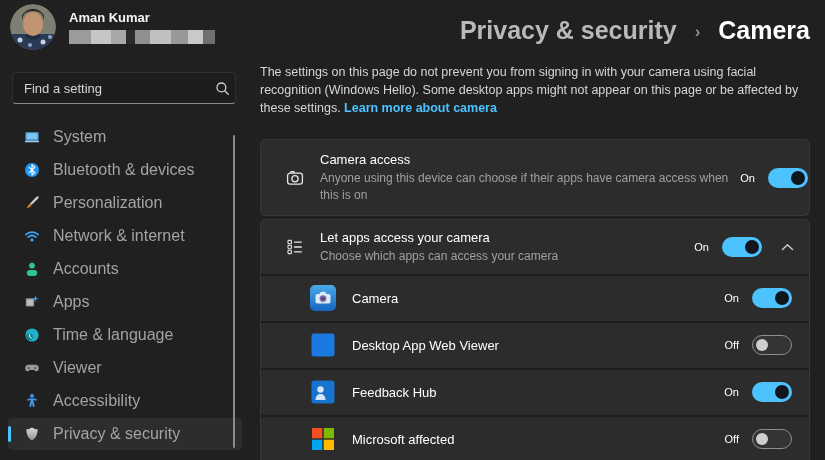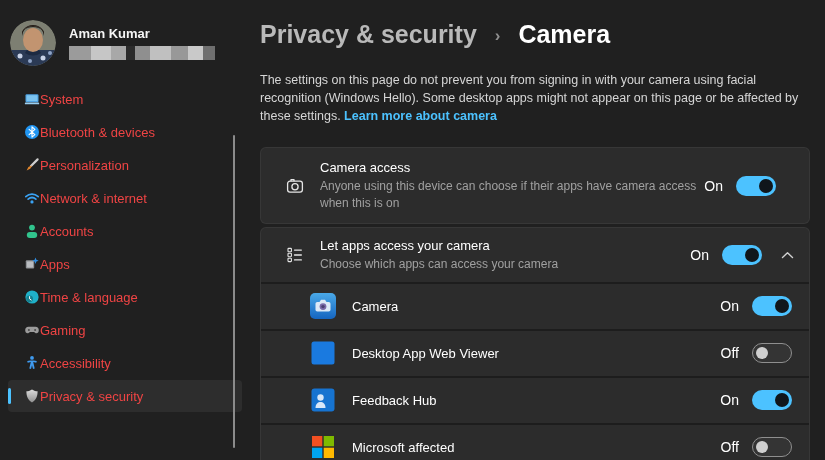--- a/index.html
+++ b/index.html
@@ -4,21 +4,21 @@
 <style>
   * { margin:0; padding:0; box-sizing:border-box; }
   html,body { width:825px; height:460px; overflow:hidden; }
   body {
     background:#202020;
     font-family:"Liberation Sans","DejaVu Sans",sans-serif;
     color:#fff;
     display:flex;
   }
   
-  .sidebar { width:250px; flex-shrink:0; position:relative; padding-top:18px; }
+  .sidebar { width:250px; flex-shrink:0; position:relative; padding-top:2px; }
   .profile { display:flex; align-items:center; padding:2px 12px 0 10px; cursor:pointer; }
   .avatar { width:46px; height:46px; border-radius:50%; overflow:hidden; flex-shrink:0; }
   .profile-text { margin-left:13px; }
   .uname { font-size:13px; font-weight:bold; color:#f5f5f5; }
   .redacted { display:flex; margin-top:5px; height:14px; }
   .redacted span { height:14px; display:inline-block; }
   .r1{width:22px;background:#9b9b9b;} .r2{width:20px;background:#c6c6c6;}
   .r3{width:15px;background:#a8a8a8;} .r4{width:9px;background:#2b2b2b;}
   .r5{width:15px;background:#8f8f8f;} .r6{width:21px;background:#c0c0c0;}
   .r7{width:17px;background:#989898;} .r8{width:15px;background:#c9c9c9;} .r9{width:12px;background:#6f6f6f;}
@@ -38,45 +38,45 @@
   .nav-item {
     height:32px; display:flex; align-items:center; padding-left:16px;
     border-radius:4px; position:relative; cursor:pointer; margin-bottom:1px;
   }
   .nav-item.selected { background:#2d2d2d; }
   .accent-pill {
     position:absolute; left:0; top:50%; transform:translateY(-50%);
     width:3px; height:16px; border-radius:2px; background:#4cc2ff;
   }
   .nav-ic { width:16px; height:16px; flex-shrink:0; display:flex; }
-  .nav-label { font-size:13px; color:#ef4444; white-space:nowrap; }
+  .nav-label { margin-left:13px; font-size:16px; color:#a3a3a3; white-space:nowrap; }
   .sidebar-scrollbar {
     position:absolute; right:15px; top:135px; width:2px; height:313px;
     background:#8b8b8b; border-radius:1px; cursor:grab;
   }
   
   .main { flex:1; padding:14px 15px 0 10px; overflow:hidden; }
-  .breadcrumb-row { font-size:25px; font-weight:600; line-height:40px; white-space:nowrap; }
+  .breadcrumb-row { font-size:25px; font-weight:600; line-height:32px; white-space:nowrap;text-align:right; }
   .bc-parent { color:#b9b9b9; cursor:pointer; }
   .bc-sep { color:#8f8f8f; font-size:17px; margin:0 11px; vertical-align:2px; }
   .bc-current { color:#ffffff; }
   .desc { margin-top:15px; font-size:12.5px; line-height:1.45; color:#d6d6d6; width:545px; }
   .link { color:#4cc2ff; font-weight:600; text-decoration:none; cursor:pointer; }
   .cards { margin-top:22px; }
   .card {
     background:#2c2c2c; border:1px solid rgba(255,255,255,0.055);
     border-radius:6px;
   }
-  .setting-row { display:flex; align-items:center; padding:12px 33px 12px 24px; min-height:68px; }
+  .setting-row { display:flex; align-items:center; padding:12px 1px 12px 24px; min-height:68px; }
   .set-ic { width:20px; height:20px; flex-shrink:0; display:flex; }
   .set-text { margin-left:15px; }
   .set-title { font-size:13px; color:#ffffff; }
   .set-sub { font-size:12px; color:#a0a0a0; margin-top:3px; max-width:440px; line-height:1.35; }
   .ctrl { margin-left:auto; display:flex; align-items:center; }
-  .state-label { font-size:14px; color:#ffffff; margin-right:13px; min-width:22px; text-align:right; }
+  .state-label { font-size:11px; color:#ffffff; margin-right:13px; min-width:22px; text-align:right; }
   .toggle { width:40px; height:20px; border-radius:10px; position:relative; cursor:pointer; flex-shrink:0; }
   .toggle .knob { position:absolute; top:50%; transform:translateY(-50%); border-radius:50%; }
   .toggle-on { background:#4cc2ff; }
   .toggle-on .knob { right:3px; width:14px; height:14px; background:#10161b; }
   .toggle-off { background:rgba(255,255,255,0.04); border:1px solid #8f8f8f; }
   .toggle-off .knob { left:3px; width:12px; height:12px; background:#cfcfcf; }
   .chevron-btn { margin-left:17px; width:16px; display:flex; justify-content:center; cursor:pointer; }
   .group { margin-top:3px; border-radius:6px; overflow:hidden; }
   .group-header { min-height:54px; padding:9px 14px 9px 24px; }
   .app-row {
@@ -122,20 +122,29 @@
           <span class="r4"></span>
         <span class="r5"></span>
           <span class="r6"></span>
           <span class="r7"></span>
           <span class="r8"></span>
           <span class="r9"></span>
       </div>
     </div>
   </div>
 
+  <div class="searchbox">
+    <input class="search-input" type="text" placeholder="Find a setting" style="">
+    <span class="search-ic">
+      <svg width="15" height="15" viewBox="0 0 15 15">
+          <circle cx="6.4" cy="6.4" r="4.4" fill="none" stroke="#d0d0d0" stroke-width="1.3"></circle>
+          <line x1="9.7" y1="9.7" x2="13.2" y2="13.2" stroke="#d0d0d0" stroke-width="1.3" stroke-linecap="round"></line>
+        </svg>
+    </span>
+  </div>
 
   <nav class="navlist">
     <div class="nav-item">
       <span class="nav-ic">
         <svg width="16" height="16" viewBox="0 0 16 16">
             <rect x="1.5" y="3.2" width="13" height="8" rx="1.2" fill="#4fa3e3"></rect>
             <rect x="2.6" y="4.3" width="10.8" height="5.8" rx="0.6" fill="#7cc4f0"></rect>
             <rect x="0.8" y="11.6" width="14.4" height="1.7" rx="0.85" fill="#9bd0f2"></rect>
           </svg>
       </span>
@@ -199,21 +208,21 @@
       <span class="nav-label">Time &amp; language</span>
     </div>
     <div class="nav-item">
       <span class="nav-ic">
         <svg width="16" height="16" viewBox="0 0 16 16">
             <path d="M4.5 4.8 H11.5 C13.6 4.8 14.8 6.4 14.8 8.2 C14.8 10 13.8 11.2 12.4 11.2 C11.3 11.2 10.8 10.4 10.2 9.9 H5.8 C5.2 10.4 4.7 11.2 3.6 11.2 C2.2 11.2 1.2 10 1.2 8.2 C1.2 6.4 2.4 4.8 4.5 4.8 Z" fill="#9b9b9b"></path>
             <circle cx="4.9" cy="7.9" r="1" fill="#4a4a4a"></circle>
             <circle cx="11.1" cy="7.9" r="1" fill="#4a4a4a"></circle>
           </svg>
       </span>
-      <span class="nav-label">Gaming</span>
+      <span class="nav-label">Viewer</span>
     </div>
     <div class="nav-item">
       <span class="nav-ic">
         <svg width="16" height="16" viewBox="0 0 16 16">
             <circle cx="8" cy="2.9" r="1.9" fill="#3f9bf0"></circle>
             <path d="M8 5.4 C5.6 5.4 3.2 6 3.2 6 L3.7 7.7 L6.8 7.1 L5.3 13.6 L7 14 L8 10.3 L9 14 L10.7 13.6 L9.2 7.1 L12.3 7.7 L12.8 6 C12.8 6 10.4 5.4 8 5.4 Z" fill="#3f9bf0"></path>
           </svg>
       </span>
       <span class="nav-label">Accessibility</span>
     </div>

